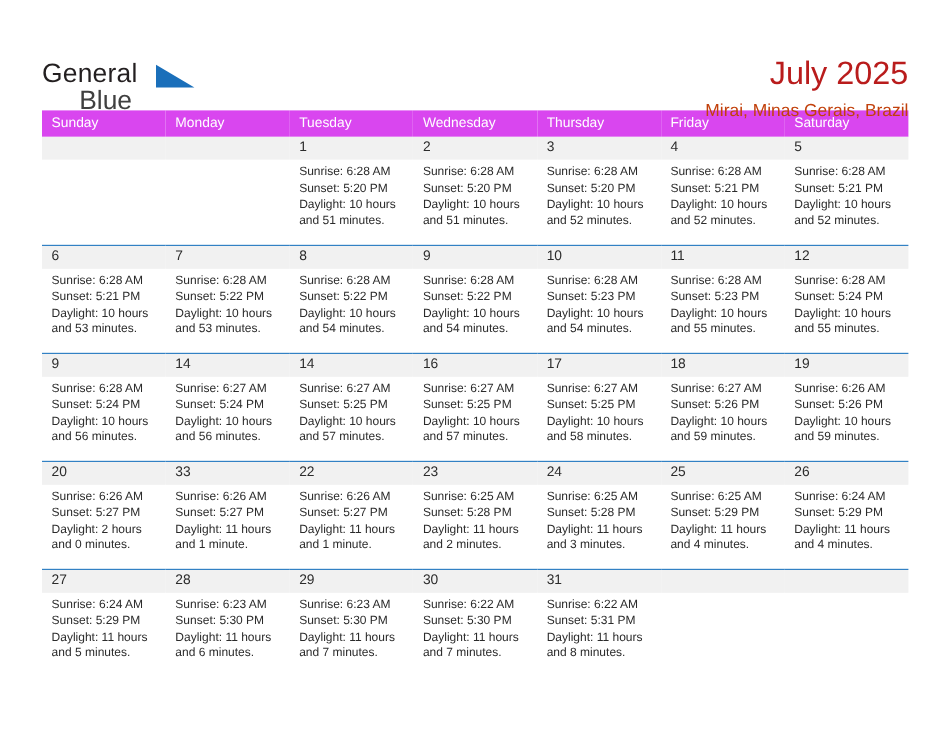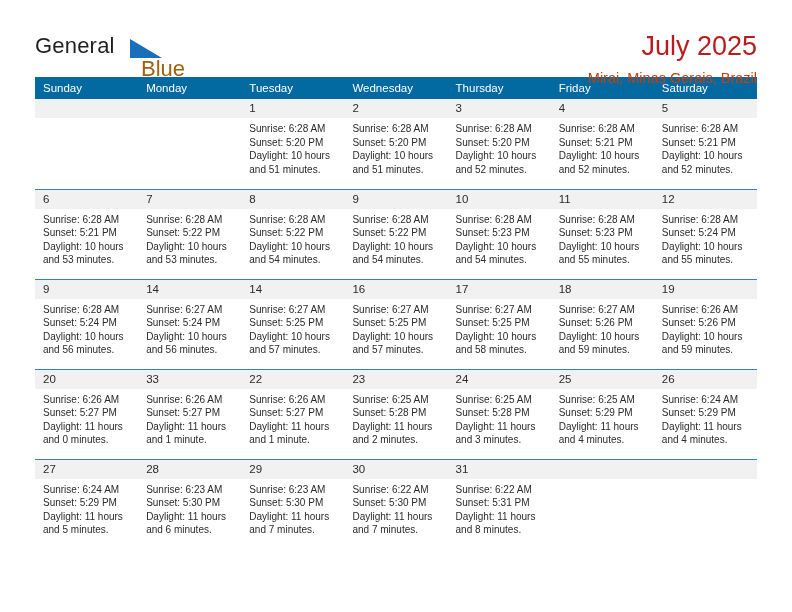--- a/index.html
+++ b/index.html
@@ -12,21 +12,21 @@
     background: #ffffff;
     font-family: "Liberation Sans", sans-serif;
     color: #2b2b2b;
     overflow: hidden;
   }
   .page {
     position: relative;
     width: 792px;
     height: 612px;
     box-sizing: border-box;
-    padding: 0 35px;
+    padding: 15px 35px;
   }
 
   
   .header {
     display: flex;
     justify-content: space-between;
     align-items: flex-start;
     padding-top: 30px;
     height: 70px;
     box-sizing: border-box;
@@ -39,26 +39,25 @@
   }
   .brand-general {
     font-size: 22px;
     color: #231f20;
     letter-spacing: .2px;
     line-height: 1;
     display: block;
   }
   .brand-blue {
     font-size: 22px;
-    color: #a16207;
+    color: #404040;
     line-height: 1;
     display: block;
     margin-left: 31px;
     margin-top: 1px;
-    text-align: right;
   }
   .brand-tri {
     position: absolute;
     left: 95px;
     top: 9px;
     width: 0;
     height: 0;
     border-left: 32px solid #1a6fba;
     border-top: 19px solid transparent;
   }
@@ -81,21 +80,21 @@
   }
 
   
   .calendar {
     margin-top: 7px;
     width: 722px;
     border-collapse: collapse;
     table-layout: fixed;
   }
   .calendar th {
-    background: #0369a1;
+    background: #d946ef;
     color: #ffffff;
     font-weight: normal;
     font-size: 11.5px;
     text-align: left;
     padding: 5px 0 5px 8px;
     height: 20px;
     box-sizing: border-box;
     border: none;
   }
   .daycell {
@@ -331,21 +330,21 @@
               <div class="daylight">Daylight: 10 hours and 59 minutes.</div>
             </div>
           </td>
         </tr>
         <tr class="week">
           <td class="daycell">
             <div class="daynum">20</div>
             <div class="details">
               <div>Sunrise: 6:26 AM</div>
               <div>Sunset: 5:27 PM</div>
-              <div class="daylight">Daylight: 11 hours and 0 minutes.</div>
+              <div class="daylight">Daylight: 2 hours and 0 minutes.</div>
             </div>
           </td>
           <td class="daycell">
             <div class="daynum">33</div>
             <div class="details">
               <div>Sunrise: 6:26 AM</div>
               <div>Sunset: 5:27 PM</div>
               <div class="daylight">Daylight: 11 hours and 1 minute.</div>
             </div>
           </td>

